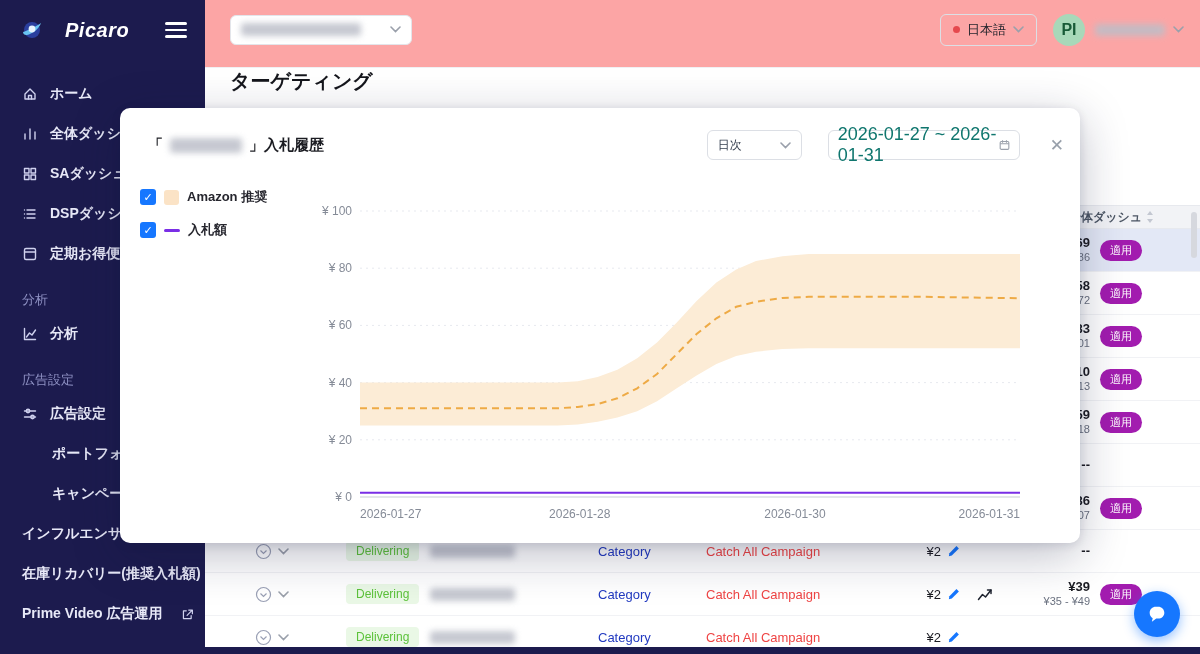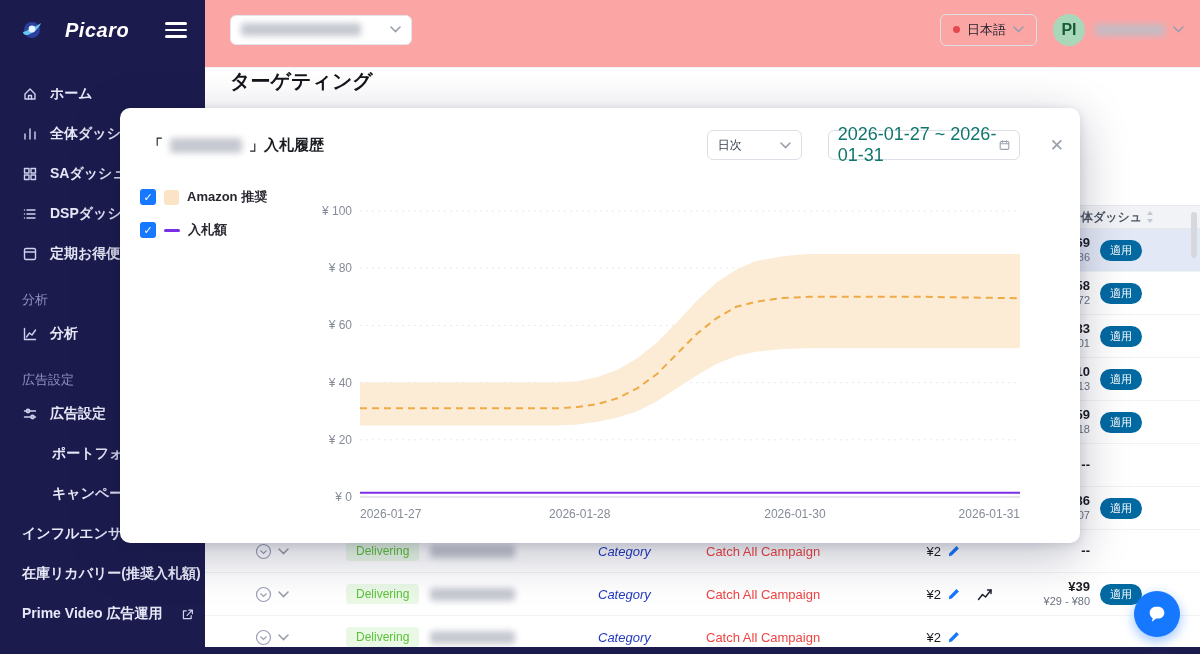--- a/index.html
+++ b/index.html
@@ -50,35 +50,35 @@
     display:flex; align-items:center; justify-content:flex-end; padding-right:46px;
     font-size:12px; font-weight:bold; color:#4b5563; gap:4px; }
   .sort-ico { width:8px; height:12px; }
   .rows { position:absolute; left:0; right:0; top:229px; }
   .row { display:flex; align-items:center; height:43px; background:#fff; border-bottom:1px solid #f1f2f5; }
   .row.row-highlight { background:#e3e8f6; }
   .cell { display:flex; align-items:center; height:100%; }
   .c-expand { width:95px; padding-left:50px; gap:6px; cursor:pointer; }
   .c-status { width:115px; padding-left:38px; }
   .c-name { width:155px; padding-left:15px; }
-  .c-cat { width:90px; padding-left:28px;font-style:italic; }
+  .c-cat { width:90px; padding-left:28px; }
   .c-camp { width:180px; padding-left:26px; }
   .c-bid { width:120px; justify-content:flex-end; gap:6px; font-size:13px; color:#1b1c22; }
   .c-trend { width:50px; justify-content:center; }
   .c-rec { flex:1; justify-content:flex-end; }
   .c-apply { width:62px; padding-left:10px; }
   .c-gutter { width:48px; }
   .badge { background:#eaf8e6; color:#5cc23a; font-size:12px; padding:3px 10px; border-radius:4px;margin-left:8px; }
   .row a { font-size:13px; text-decoration:none; cursor:pointer; }
   .cat-link { color:#2139c0; }
   .camp-link { color:#ef4444;margin-left:20px; }
   .rec-vals { display:flex; flex-direction:column; align-items:flex-end; line-height:1.25; }
   .rec-main { font-size:13px; font-weight:bold; color:#1b1c22; }
   .rec-sub { font-size:11px; color:#6b7280; }
-  .apply-pill { background:#0369a1; color:#fff; font-size:11px; padding:3px 10px; border-radius:11px;
+  .apply-pill { background:#a21caf; color:#fff; font-size:11px; padding:3px 10px; border-radius:11px;
     cursor:pointer; white-space:nowrap; }
   .exp-ico { width:17px; height:17px; stroke:#9aa0b5; fill:none; stroke-width:1.2; }
   .pencil { width:13px; height:13px; fill:#1677ff; cursor:pointer; }
   .trend-ico { width:17px; height:15px; stroke:#1f2430; fill:none; stroke-width:1.5;
     stroke-linecap:round; stroke-linejoin:round; cursor:pointer; }
 
   .scroll-thumb { position:absolute; right:3px; top:212px; width:6px; height:46px;
     background:#d6d8de; border-radius:3px; z-index:30; cursor:pointer; }
 
   
@@ -547,21 +547,21 @@
           </div>
           <div class="cell c-trend">
             <svg class="trend-ico" viewBox="0 0 17 15">
               <path d="M1.5 12.5l4-5 3 2.5 5.5-7"></path>
               <path d="M10.5 3h3.5v3.5"></path>
             </svg>
           </div>
           <div class="cell c-rec">
             <div class="rec-vals">
               <span class="rec-main">¥39</span>
-              <span class="rec-sub">¥29 - ¥80</span>
+              <span class="rec-sub">¥35 - ¥49</span>
             </div>
           </div>
           <div class="cell c-apply">
             <span class="apply-pill">適用</span>
           </div>
           <div class="cell c-gutter"></div>
         </div>
 
         <div class="row">
           <div class="cell c-expand">

